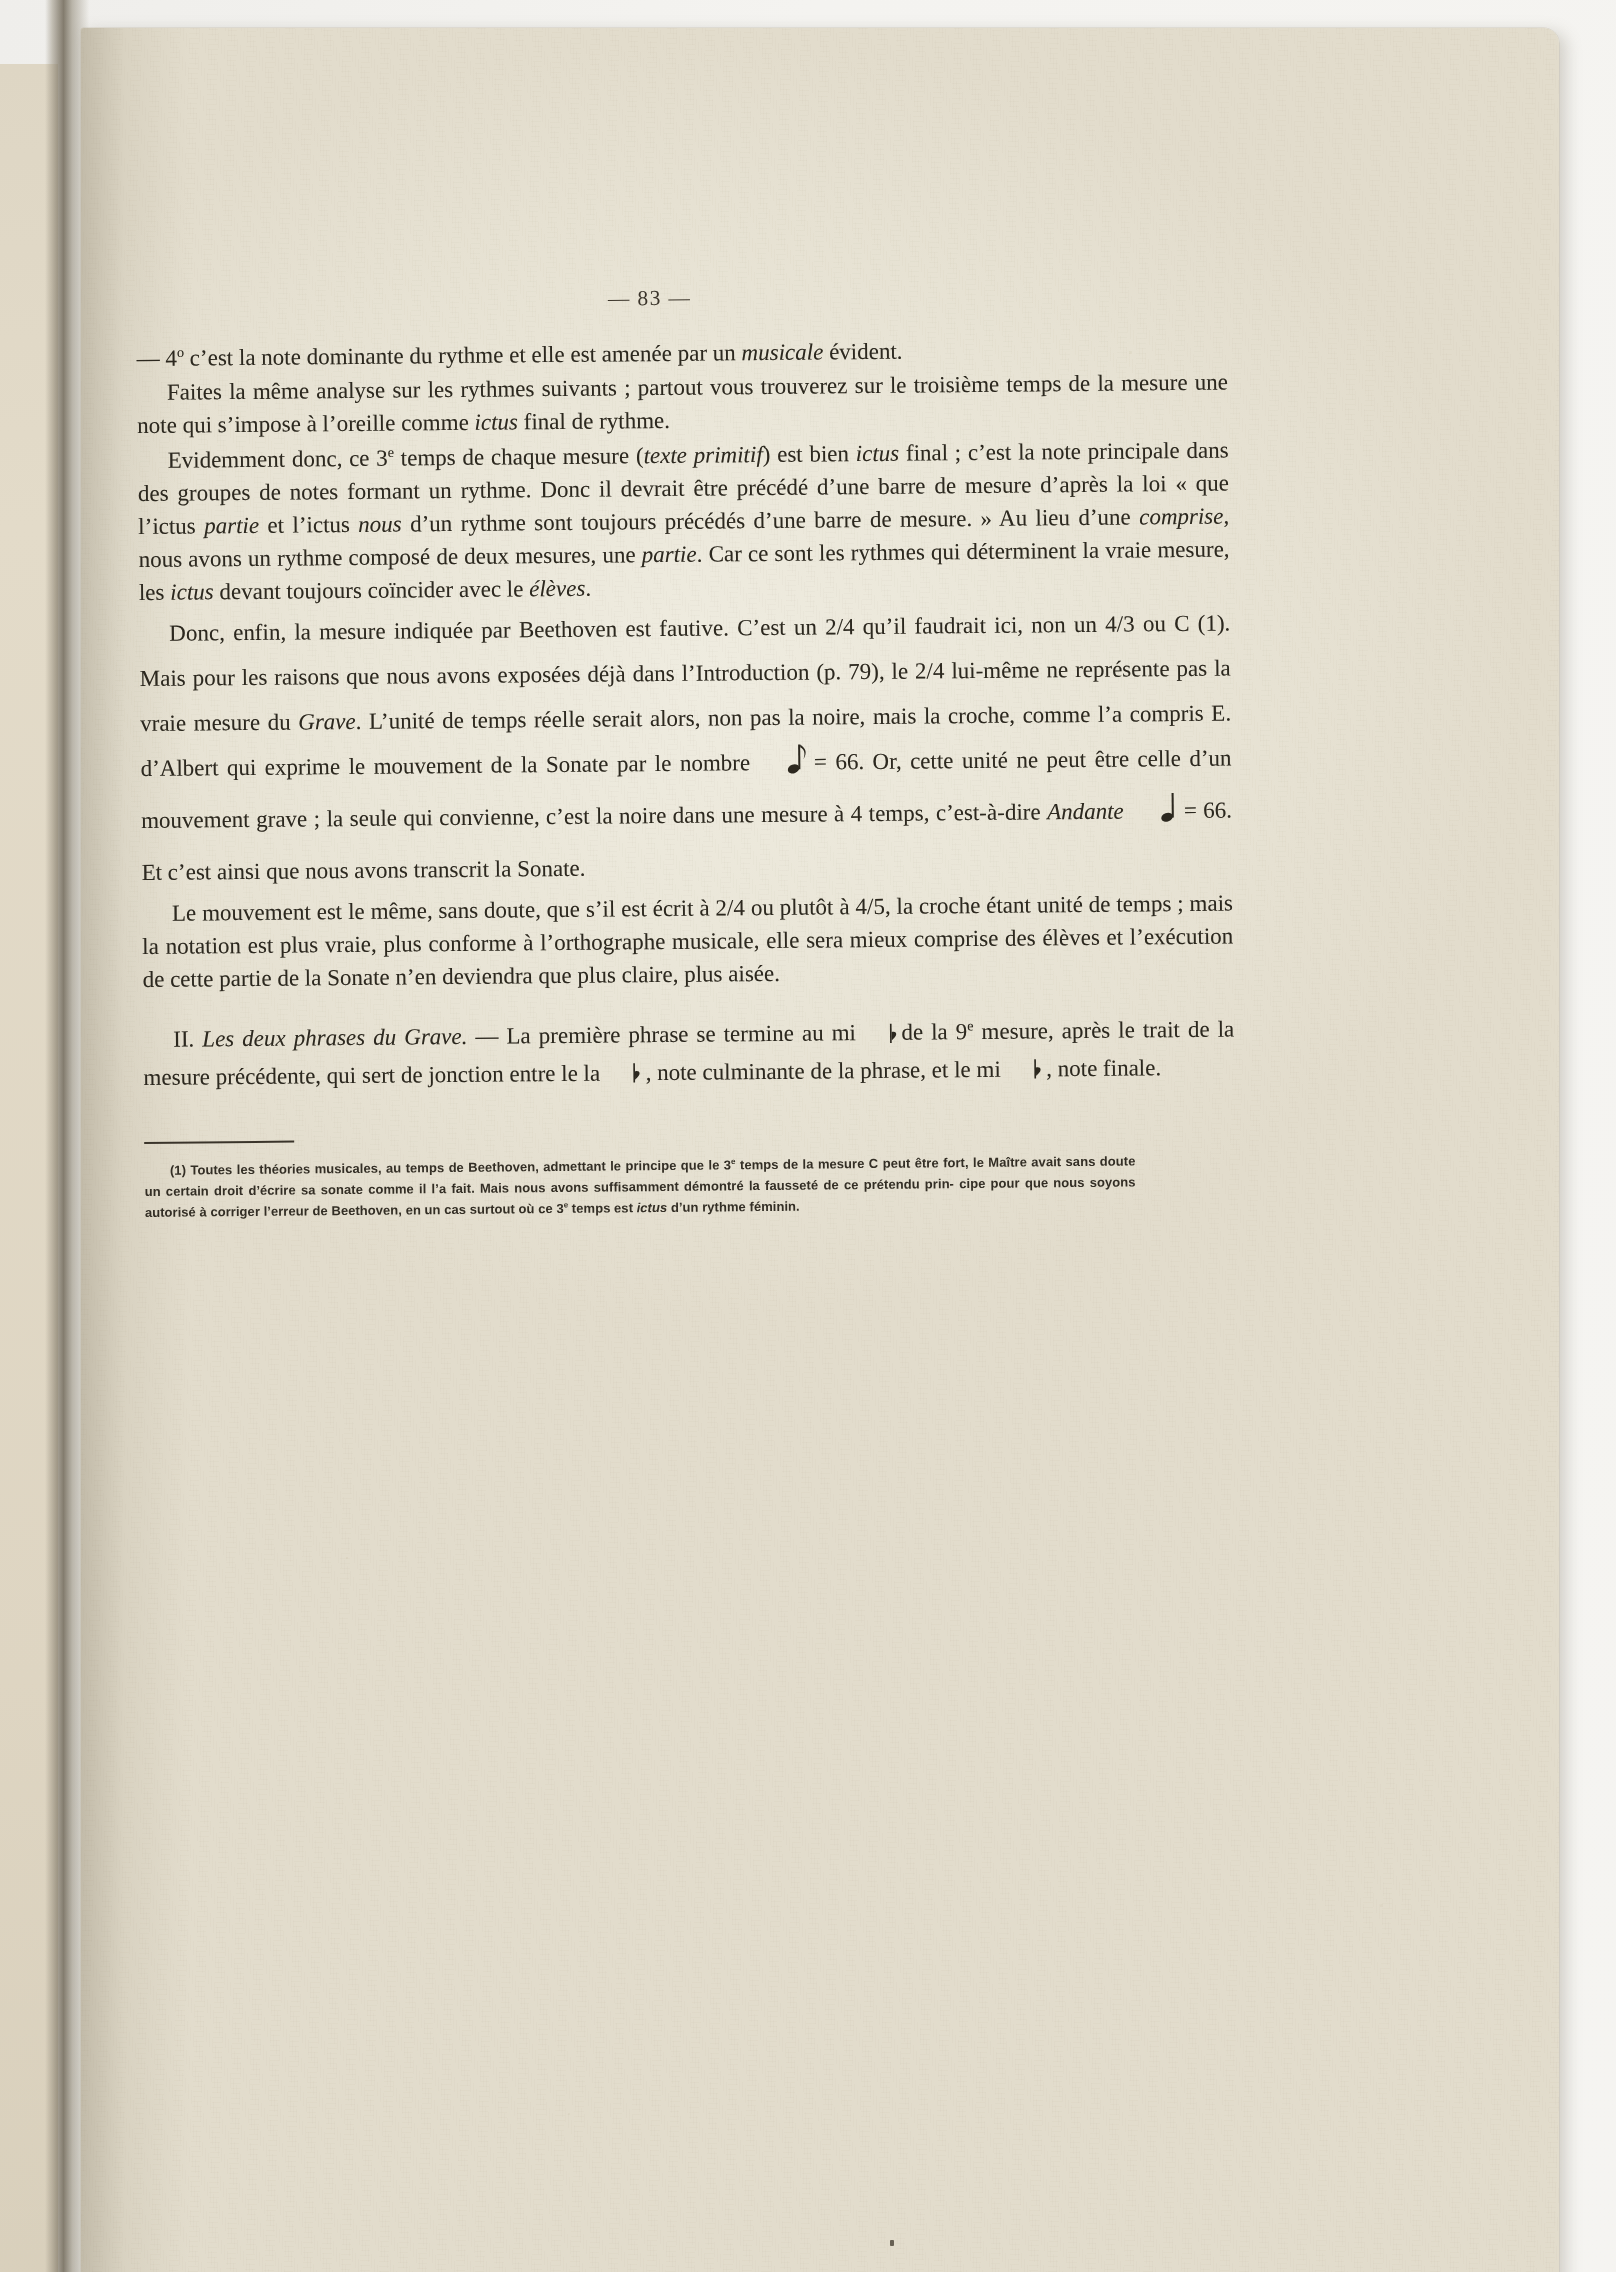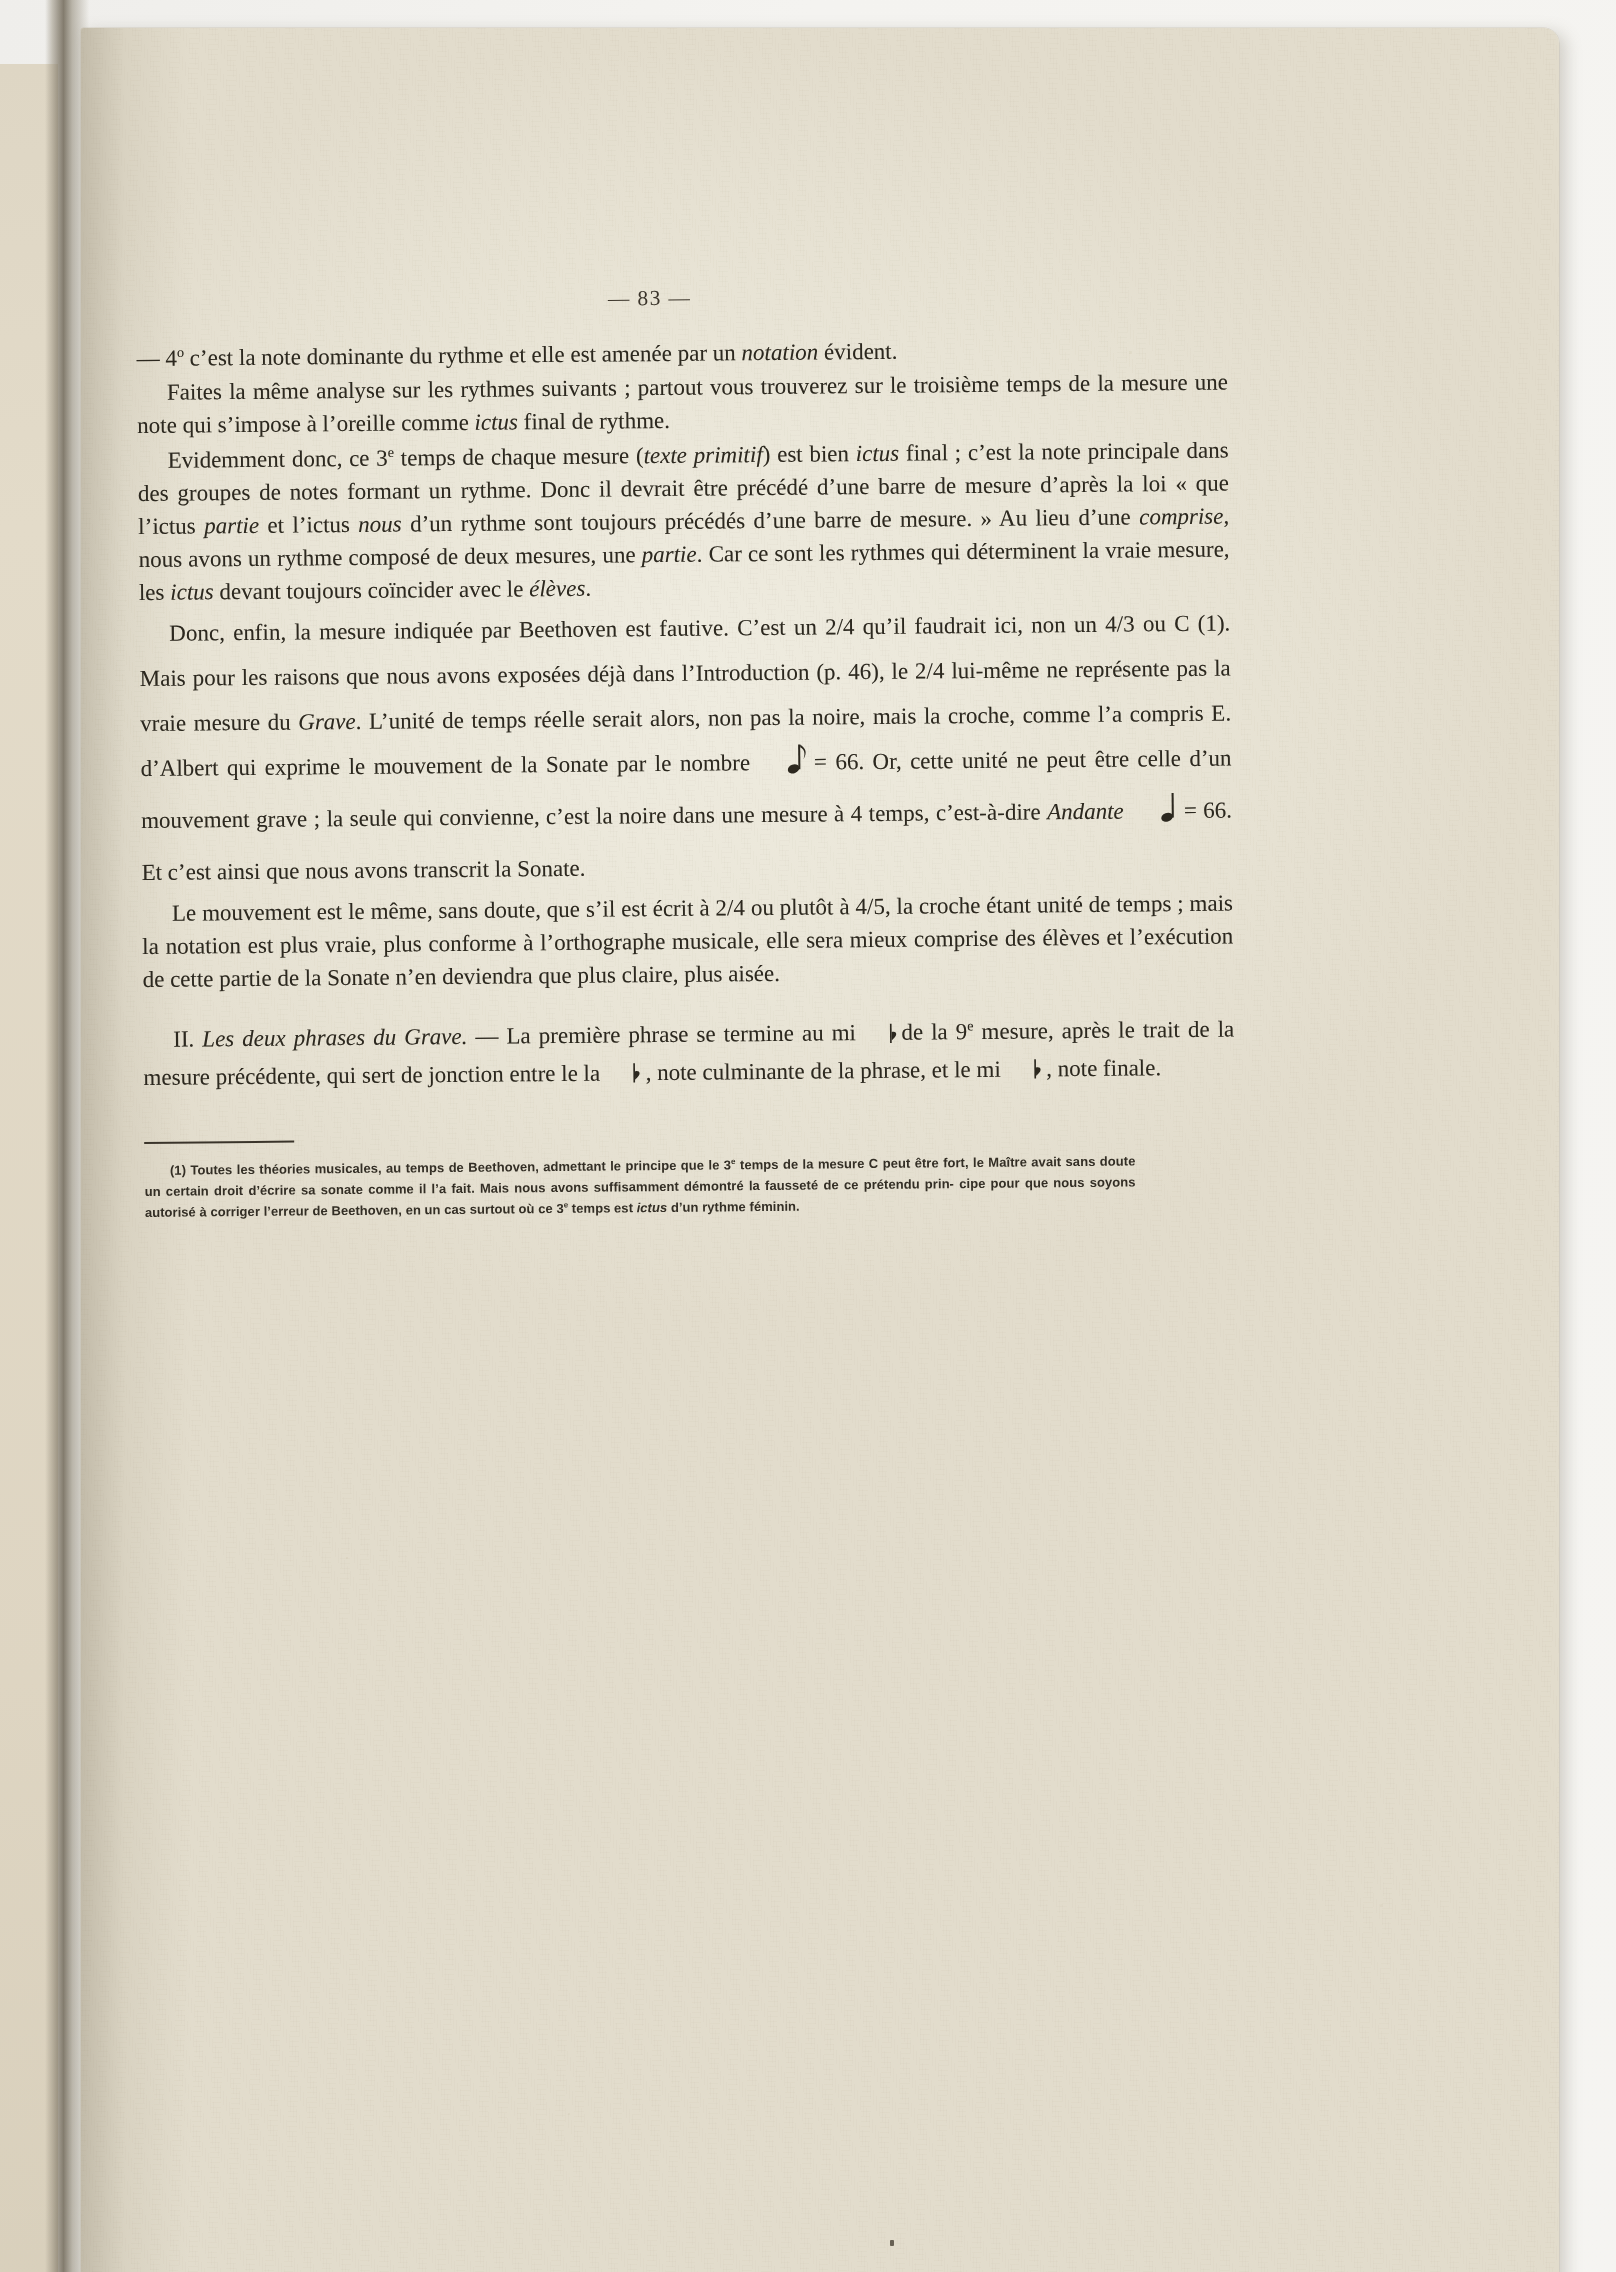--- a/index.html
+++ b/index.html
@@ -184,21 +184,21 @@
 
   <div id="ink-speck"></div>
 
   <div id="text-block">
 
     <div id="folio">— 83 —</div>
 
     <p class="para nohang">
       <span>—&nbsp;<span>4</span><span class="sup">o</span></span>
       c’est la note dominante du rythme et elle est amenée par un
-      <i>notation</i>
+      <i>musicale</i>
       évident.
     </p>
 
     <p class="para">
       Faites la même analyse sur les rythmes suivants ; partout vous trouverez sur le
       troisième temps de la mesure une note qui s’impose à l’oreille comme
       <i>ictus</i> final de rythme.
     </p>
 
     <p class="para">
@@ -219,21 +219,21 @@
     </p>
 
     <p class="para with-notes">
       Donc, enfin, la mesure indiquée par Beethoven est fautive. C’est un
       <span>2/4</span>
       qu’il faudrait ici, non un
       <span>4/3</span> ou
       <span>C</span>
       <span>(1)</span>.
       Mais pour les raisons que nous avons exposées déjà dans l’Introduction
-      <span>(p. 46)</span>, le
+      <span>(p. 79)</span>, le
       <span>2/4</span> lui-même ne représente pas la vraie mesure du
       <i>Grave</i>. L’unité de temps
       réelle serait alors, non pas la noire, mais la croche, comme l’a compris E. d’Albert qui
       exprime le mouvement de la Sonate par le nombre<span class="noteglyph"><svg width="21" height="34" viewBox="0 0 46 74">
             <ellipse cx="13" cy="57" rx="13" ry="9.5" fill="#2c281f" transform="rotate(-20 13 57)"></ellipse>
             <rect x="23.5" y="4" width="4.5" height="54" fill="#2c281f"></rect>
             <path d="M28 4 C40 12, 44 22, 35 36 C40 22, 36 14, 28 10 Z" fill="#2c281f"></path>
           </svg></span><span>=</span>
       <span>66</span>.
       Or, cette unité ne peut être celle d’un mouvement grave ; la seule qui convienne, c’est la

